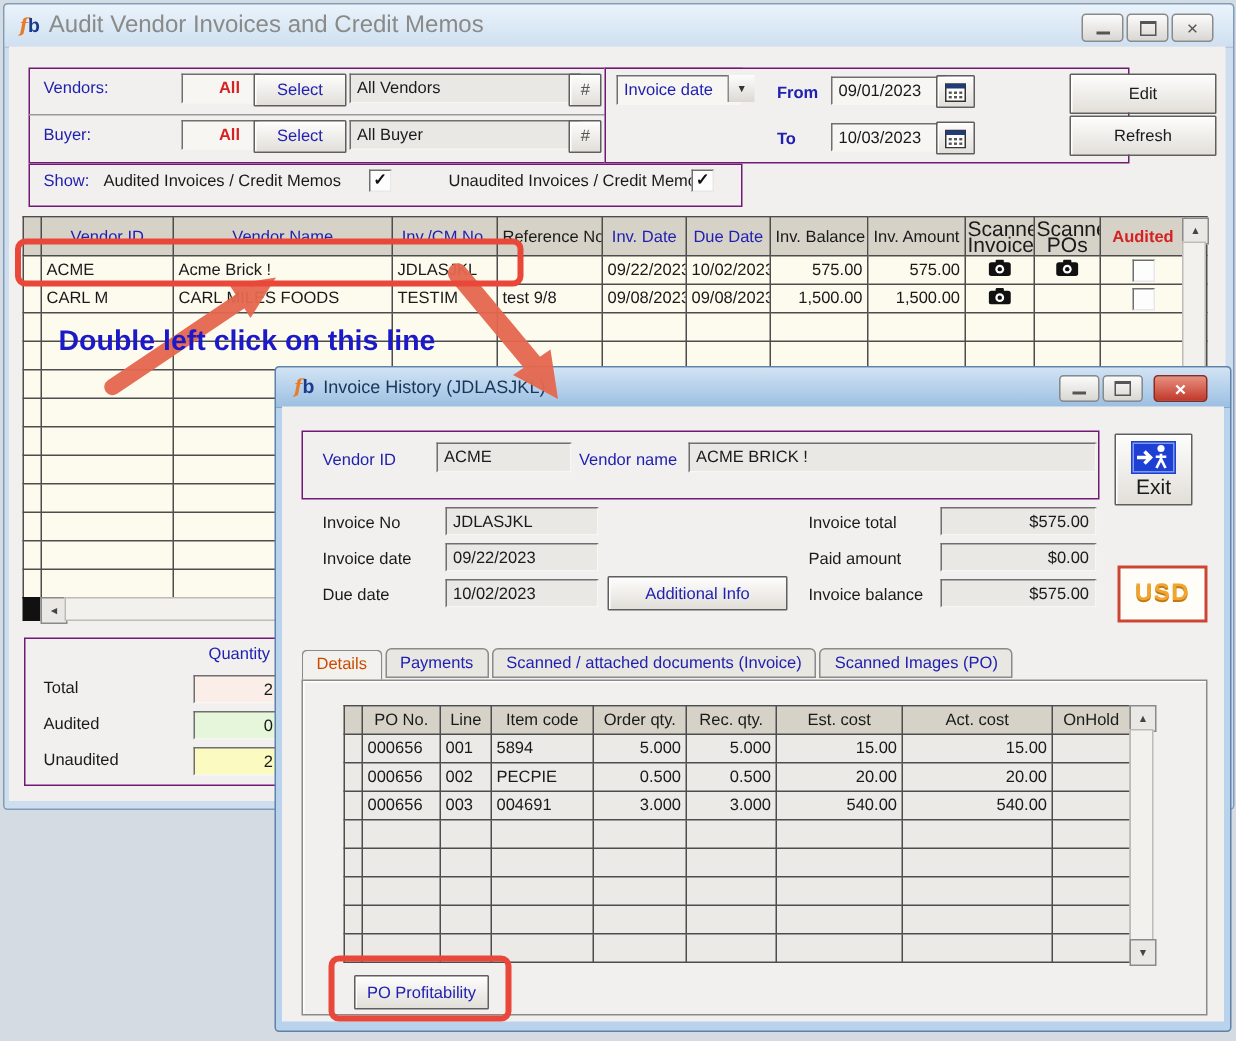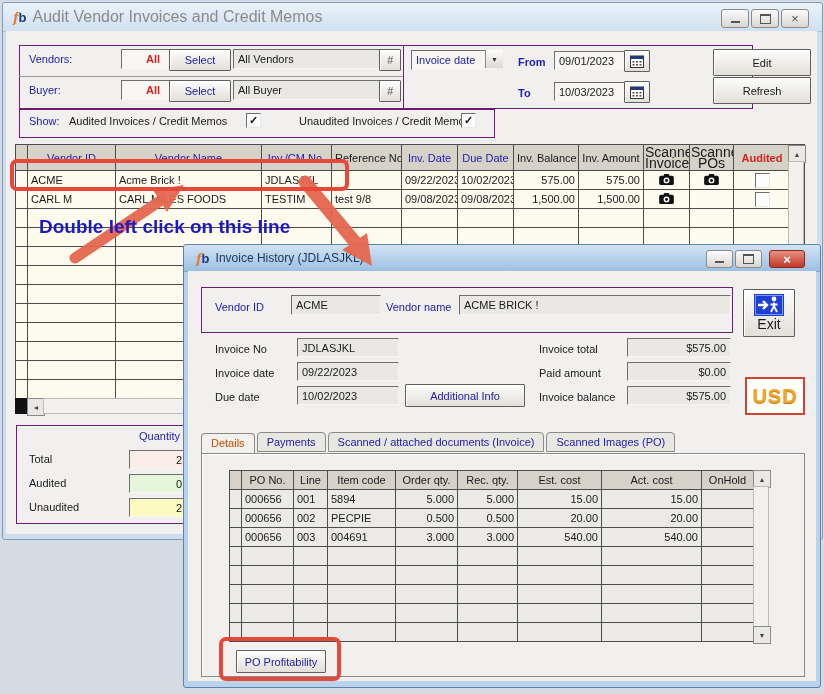--- a/index.html
+++ b/index.html
@@ -53,21 +53,21 @@
   .maintbl th{height:25px;}
   .potbl{background:#ebeae7;}
   td.num{text-align:right;}
   td.ctr{text-align:center;}
   
   .tabbar{display:flex;align-items:flex-end;gap:2px;}
   .tab{padding:3px 9px;border:1px solid #8a8a8a;border-radius:4px 4px 0 0;background:#e9e7e2;color:#2121b0;margin-bottom:2px;}
   .tab.active{background:#f2f1ee;color:#cc4a00;margin-bottom:0;padding-bottom:5px;border-bottom:none;}
   .tabpanel{background:#f1f0ee;border:1px solid #8a8a8a;box-shadow:inset 1px 1px 0 #fff;}
   
-  .usd{border:2px solid #cc4434;background:#fffdf8;color:#f2a52e;font-size:20px;font-weight:bold;letter-spacing:1px;
+  .usd{border:2px solid #cc4434;background:#fffdf8;color:#f2a52e;font-size:16px;font-weight:bold;letter-spacing:1px;
        display:flex;align-items:center;justify-content:center;text-shadow:0 1px 0 #c07c14;}
   .annot{position:absolute;left:0;top:0;z-index:50;pointer-events:none;}
 </style>
 </head>
 <body>
 
 <div id="canvas">
 
   <div class="abs mainwin">
     <div class="abs mw-title">

